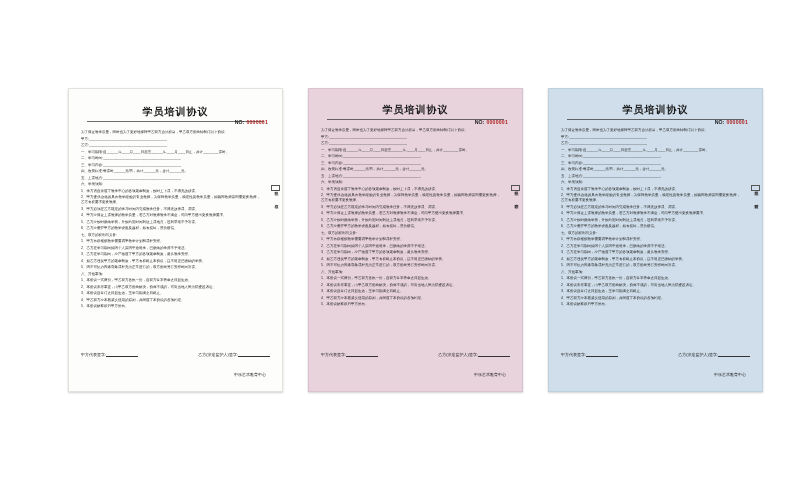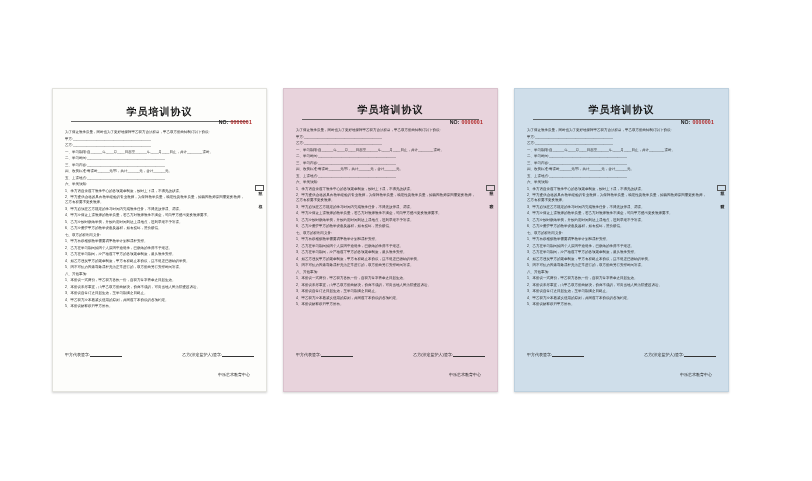--- a/index.html
+++ b/index.html
@@ -9,23 +9,23 @@
     font-family:"Liberation Sans","DejaVu Sans",sans-serif;
     overflow:hidden;
   }
   #stage{
     position:relative;
     width:812px;height:481px;
     background:#ffffff;
   }
   .sheets{
     position:absolute;
-    left:52px;top:88px;
+    left:68px;top:88px;
     display:flex;
-    gap:16px;
+    gap:25px;
   }
   .sheet{
     position:relative;
     width:215px;
     height:304px;
     box-sizing:border-box;
     padding:10px 12px 8px 12px;
     box-shadow:0 1px 2px rgba(0,0,0,0.18);
     overflow:hidden;
   }

